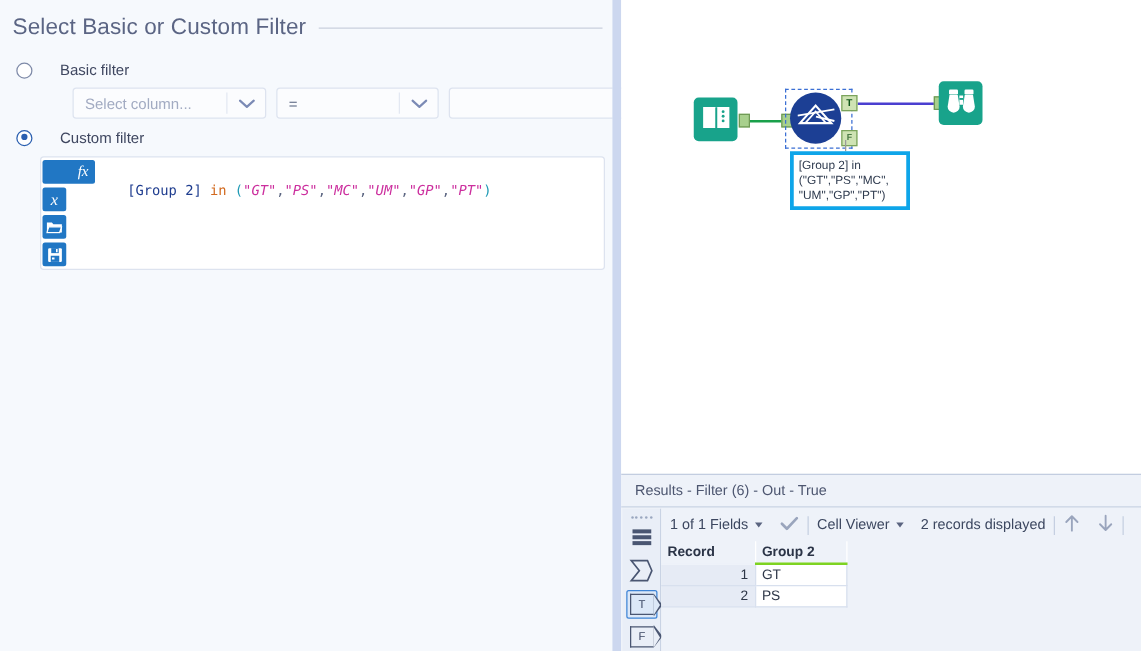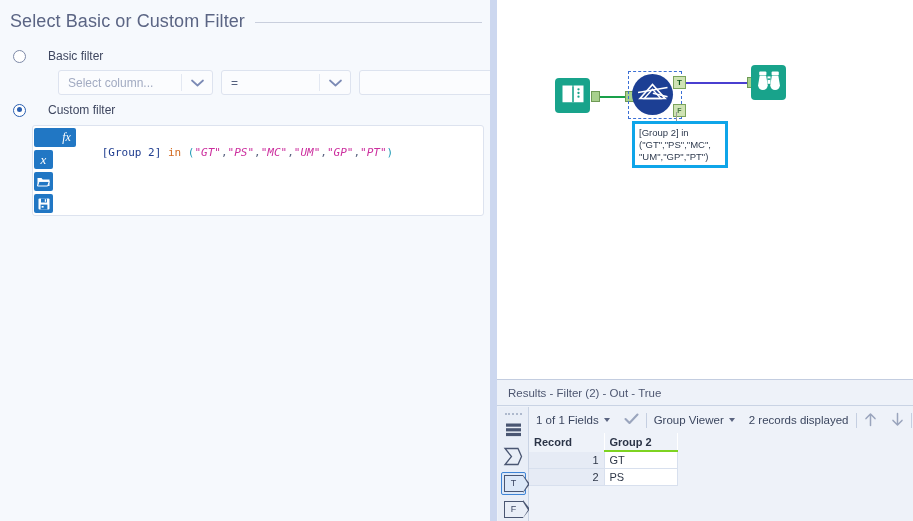--- a/index.html
+++ b/index.html
@@ -334,21 +334,21 @@
   <div class="out-port" id="port-F">F</div>
 
   <div id="anno-stem"></div>
   <div id="annotation">[Group 2] in
 ("GT","PS","MC",
 "UM","GP","PT")</div>
 </div>
 
 <div id="results-panel">
 
-  <div id="results-title">Results - Filter (2) - Out - True</div>
+  <div id="results-title">Results - Filter (6) - Out - True</div>
 
   <div id="results-rail">
     <div id="rail-grip">
       <i></i>
         <i></i>
         <i></i>
         <i></i>
         <i></i>
     </div>
     <div class="rail-btn">
@@ -382,21 +382,21 @@
     </span>
     <span class="tb-item">
       <span>
         <svg width="15" height="12" viewBox="0 0 15 12">
             <path d="M1.5 6 L5.5 10 L13.5 1.5" fill="none" stroke="#9aa5bd" stroke-width="2.1" stroke-linecap="round" stroke-linejoin="round"></path>
           </svg>
       </span>
     </span>
     <span class="tb-div"></span>
     <span class="tb-item">
-      <span>Group Viewer</span>
+      <span>Cell Viewer</span>
       <span class="tri-down"></span>
     </span>
     <span class="tb-item">2 records displayed</span>
     <span class="tb-div"></span>
     <span class="tb-item">
       <span>
         <svg width="13" height="15" viewBox="0 0 13 15">
             <path d="M6.5 13.5 V2.2 M2 6.6 L6.5 2 L11 6.6" fill="none" stroke="#9aa5bd" stroke-width="1.5" stroke-linecap="round" stroke-linejoin="round"></path>
           </svg>
       </span>

